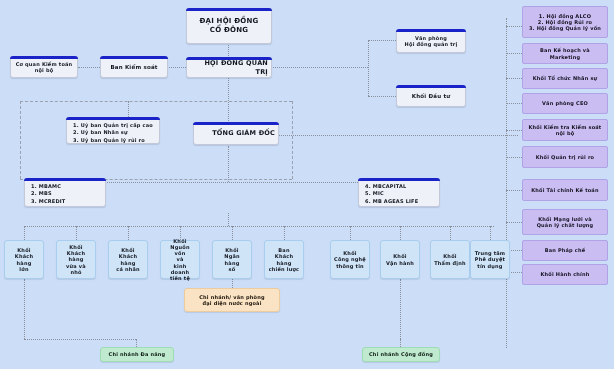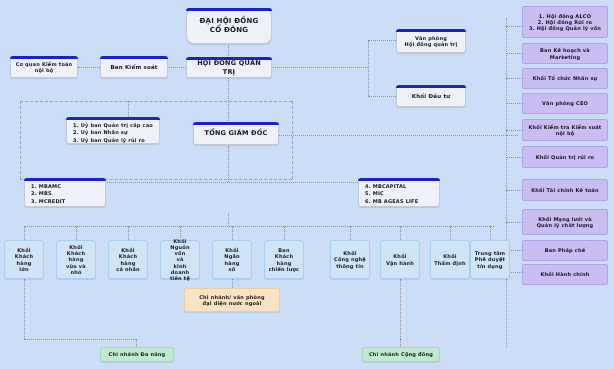--- a/index.html
+++ b/index.html
@@ -42,21 +42,21 @@
     position:absolute;
     left:-1px;right:-1px;top:-1px;
     height:3px;
     background:#1a23c8;
     border-radius:3px 3px 0 0;
   }
 
   .t-bold{font-weight:bold;letter-spacing:.2px;}
   .fs5{font-size:5px;}
   .fs55{font-size:5.5px;}
-  .fs65{font-size:6.5px;}
+  .fs65{font-size:6.5px;text-align:right;}
   .fs7{font-size:7px;}
 
   
   .listbox{
     display:block;
     text-align:left;
     padding:4px 6px;
   }
   .listbox .txt{white-space:pre-line;line-height:1.45;}
 
@@ -145,21 +145,21 @@
   <div class="line vline" style="left:490px;top:226px;height:14px;"></div>
 
   <div class="line vline" style="left:24px;top:279px;height:60px;"></div>
   <div class="line hline" style="left:24px;top:339px;width:112px;"></div>
   <div class="line vline" style="left:136px;top:339px;height:8px;"></div>
   <div class="line vline" style="left:232px;top:279px;height:9px;"></div>
   <div class="line vline" style="left:400px;top:279px;height:60px;"></div>
   <div class="line hline" style="left:400px;top:339px;width:0px;"></div>
   <div class="line vline" style="left:400px;top:339px;height:8px;"></div>
 
-  <div class="node topbar t-bold fs7" style="left:186px;top:8px;width:86px;height:36px;border-radius:8px;">
+  <div class="node topbar t-bold fs7" style="left:186px;top:8px;width:86px;height:36px;">
     <span class="txt" style="white-space:pre-line;">ĐẠI HỘI ĐỒNG
 CỔ ĐÔNG</span>
   </div>
 
   <div class="node topbar t-bold fs65" style="left:186px;top:57px;width:86px;height:21px;">
     <span class="txt">HỘI ĐỒNG QUẢN TRỊ</span>
   </div>
 
   <div class="node topbar t-bold fs5" style="left:10px;top:56px;width:68px;height:22px;">
     <span class="txt" style="white-space:pre-line;">Cơ quan Kiểm toán

